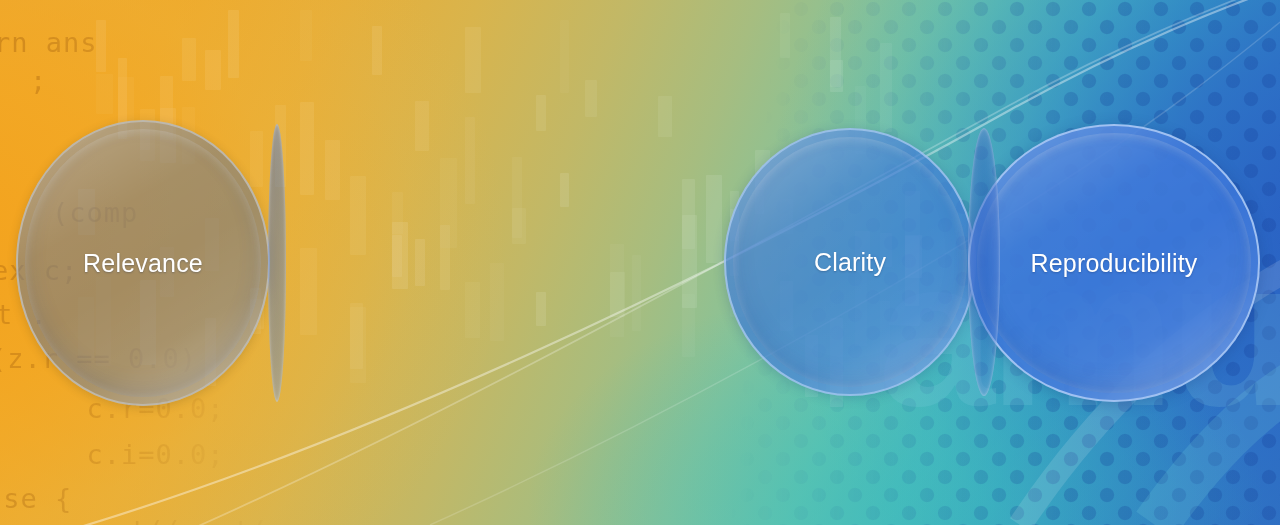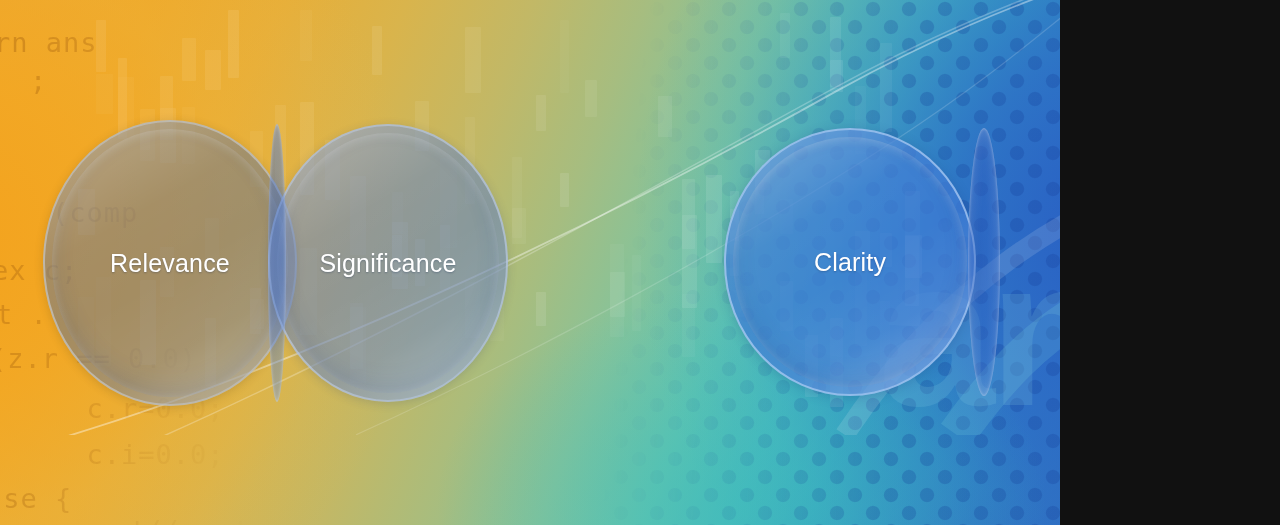--- a/index.html
+++ b/index.html
@@ -1,18 +1,18 @@
 <!DOCTYPE html>
 <html><head>
 <meta charset="utf-8">
 <style>
   html,body{margin:0;padding:0;background:#111;}
   #stage{
     position:relative;
-    width:1060px;height:525px;
+    width:1280px;height:525px;
     overflow:hidden;
     font-family:"Liberation Sans", sans-serif;
     background:#2f6fc0;
     text-decoration:underline;
   }
 
   
   .bg-layer{position:absolute;inset:0;}
 
   #bg-base{
@@ -265,33 +265,33 @@
   <div id="bg-watermark">amu</div>
 
   <svg id="bg-arcs" viewBox="0 0 1280 525" preserveAspectRatio="none">
     <path d="M -40 560 C 330 470 760 250 1010 110 C 1130 44 1220 8 1300 -20" fill="none" stroke="rgba(255,255,255,0.40)" stroke-width="2.2"></path>
     <path d="M 120 560 C 430 430 780 230 1010 105 C 1140 34 1230 2 1300 -26" fill="none" stroke="rgba(255,255,255,0.26)" stroke-width="1.8"></path>
     <path d="M 430 525 C 640 430 880 300 1080 170 C 1190 98 1250 46 1300 6" fill="none" stroke="rgba(255,255,255,0.16)" stroke-width="1.5"></path>
     <path d="M 1020 525 C 1090 420 1180 330 1290 268" fill="none" stroke="rgba(255,255,255,0.13)" stroke-width="24"></path>
     <path d="M 1155 525 C 1205 455 1250 410 1300 380" fill="none" stroke="rgba(120,215,225,0.18)" stroke-width="46"></path>
   </svg>
 
-  <div class="node" id="node-1" style="left:43px;top:120px;width:254px;height:286px;">
+  <div class="node" id="node-1" style="left:16px;top:120px;width:254px;height:286px;">
     <span class="lbl">Relevance</span>
   </div>
 
-  <div class="node" id="node-2" style="left:268px;top:124px;width:240px;height:278px;">
-    <span class="lbl">Significance</span>
-  </div>
 
 
   <div class="node" id="node-4" style="left:724px;top:128px;width:252px;height:268px;">
     <span class="lbl">Clarity</span>
   </div>
 
+  <div class="node" id="node-5" style="left:968px;top:124px;width:292px;height:278px;">
+    <span class="lbl">Reproducibility</span>
+  </div>
 
 <div class="lens" style="left: 268px; top: 124px; width: 18px; height: 278px;">
       <i style="background: linear-gradient(100deg, rgba(38, 86, 186, 0.5), rgba(58, 112, 206, 0.34)); border-radius: 50%; box-shadow: rgba(255, 255, 255, 0.22) 0px 0px 14px inset, rgba(255, 255, 255, 0.45) 0px 0px 3px inset;"></i>
     </div>
     <div class="lens" style="left: 968px; top: 128px; width: 32px; height: 268px;">
       <i style="background: linear-gradient(100deg, rgba(38, 86, 186, 0.5), rgba(58, 112, 206, 0.34)); border-radius: 50%; box-shadow: rgba(255, 255, 255, 0.22) 0px 0px 14px inset, rgba(255, 255, 255, 0.45) 0px 0px 3px inset;"></i>
     </div>
   </div>
 
 </body></html>

